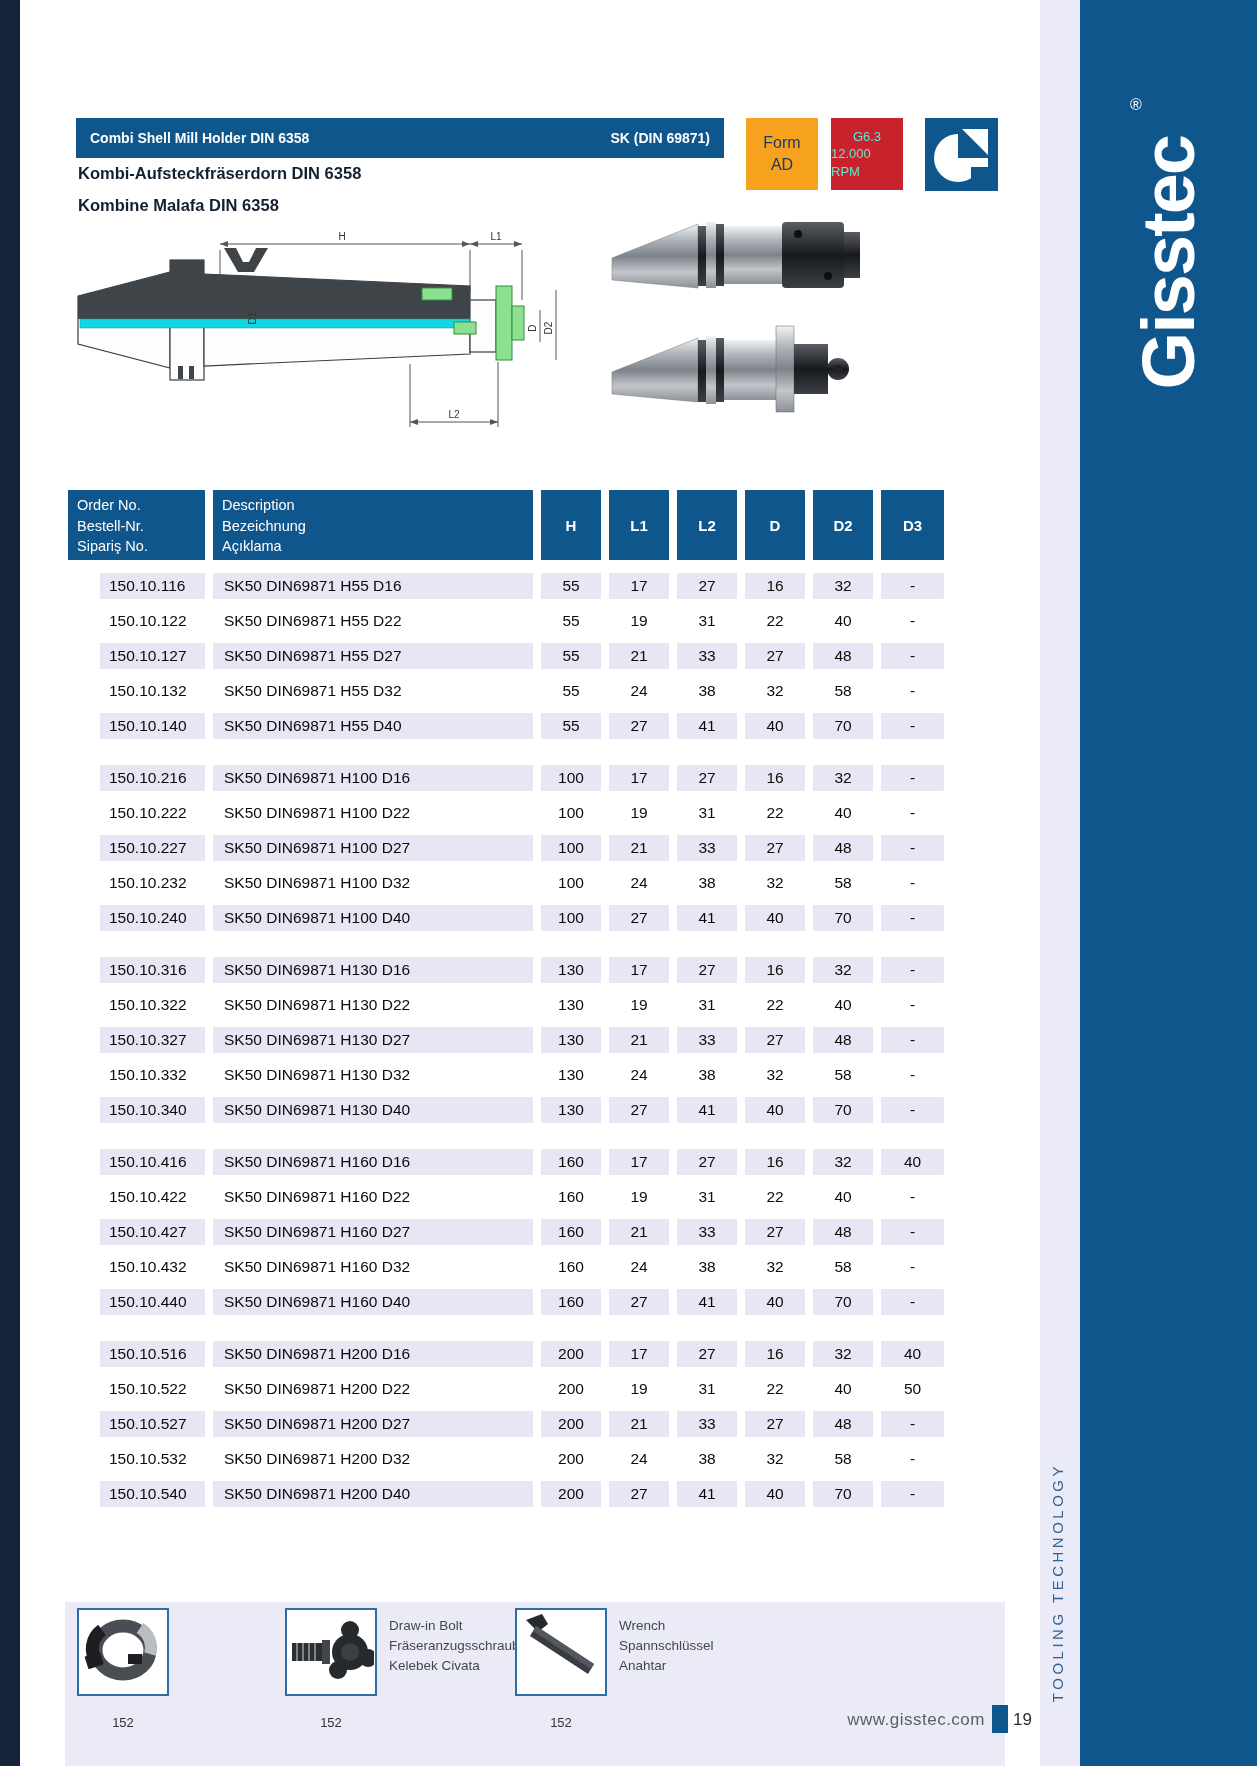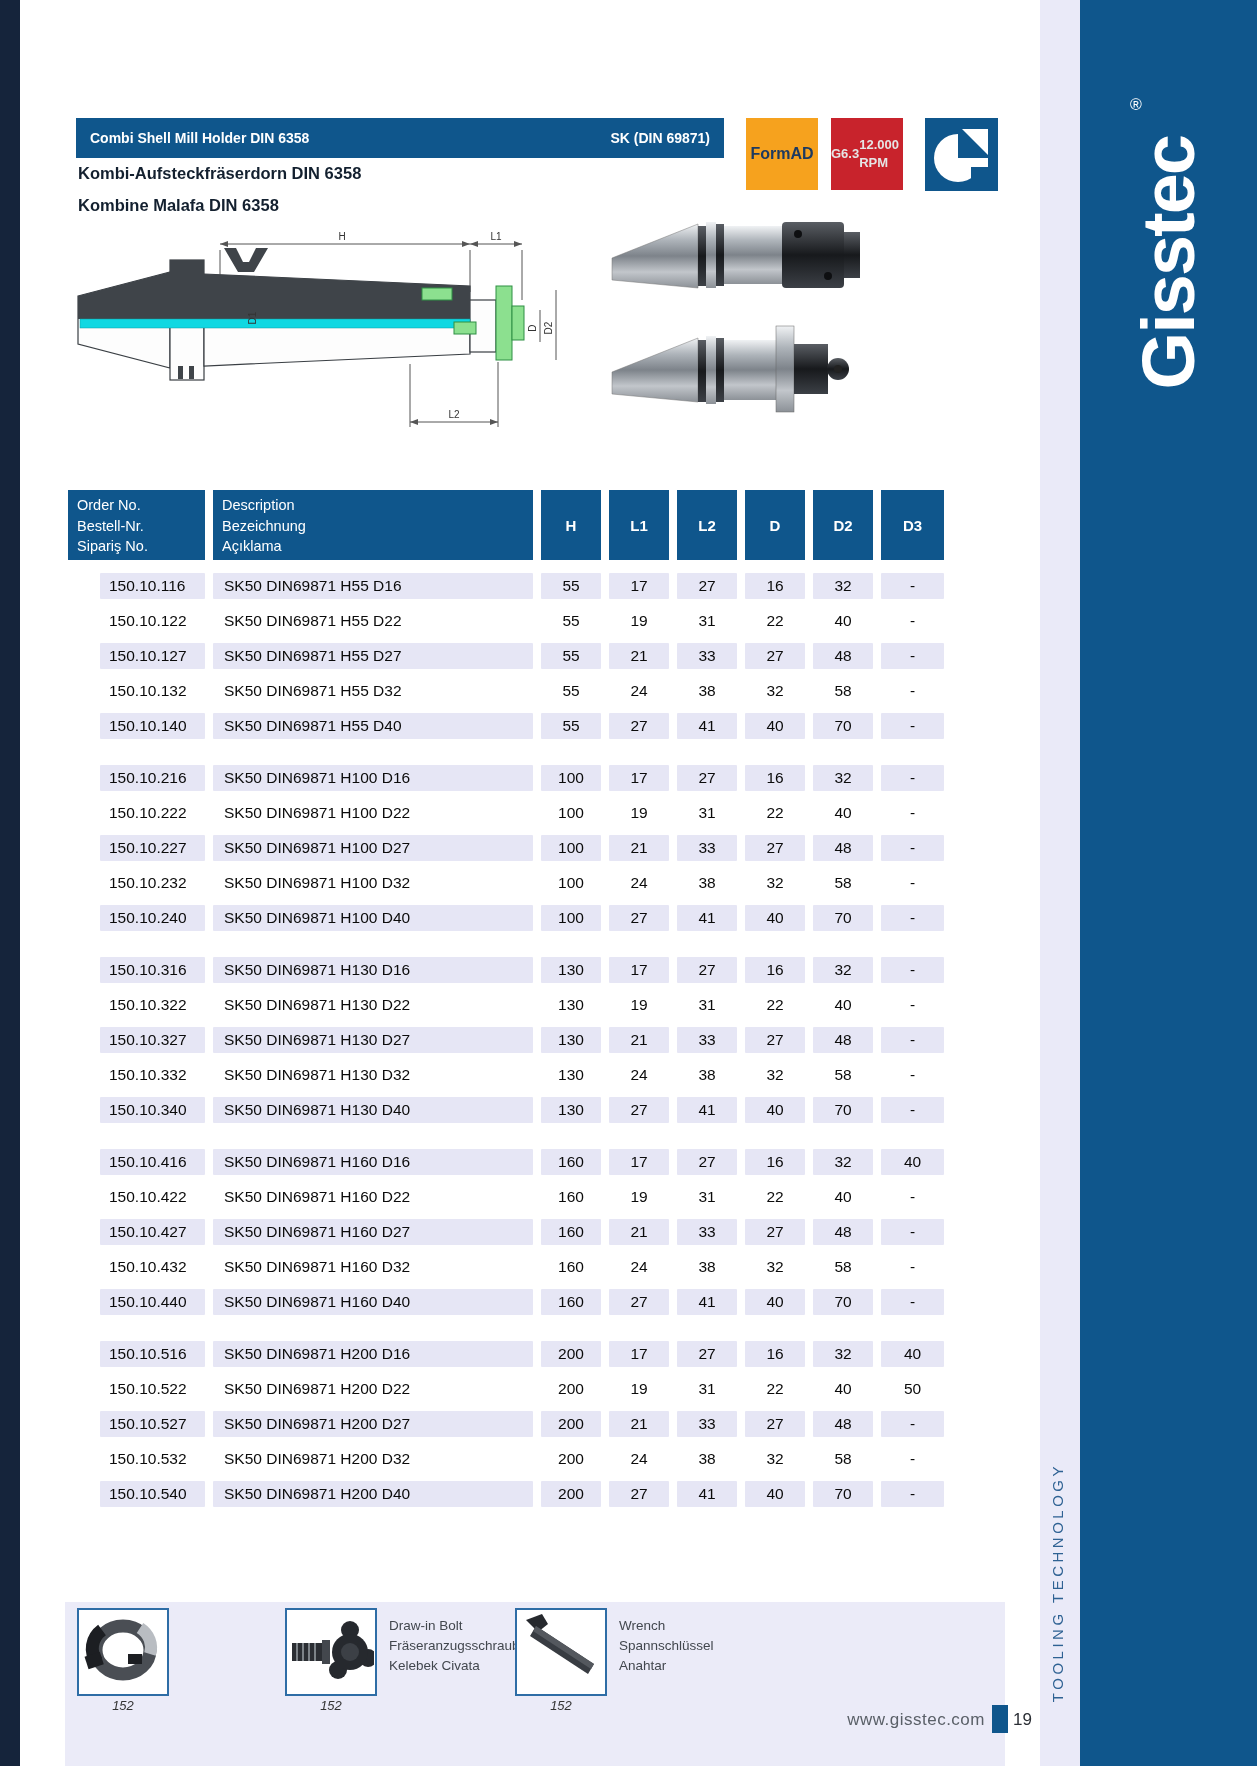--- a/index.html
+++ b/index.html
@@ -19,24 +19,24 @@
   .tagline{position:absolute;bottom:64px;left:9px;writing-mode:vertical-rl;transform:rotate(180deg);
            color:#2F6293;font-size:15px;letter-spacing:3.5px;font-weight:400;}
 
   
   .title-bar{position:absolute;left:76px;top:118px;width:648px;height:40px;background:#0F568C;
              color:#fff;display:flex;justify-content:space-between;align-items:center;
              padding:0 14px;box-sizing:border-box;font-weight:700;font-size:14px;}
   .subtitle{position:absolute;left:78px;font-weight:700;font-size:16.5px;color:#13202F;}
   .subtitle.de{top:164px;} .subtitle.tr{top:196px;}
 
-  .badge{position:absolute;top:118px;width:72px;height:72px;display:flex;flex-direction:row;
-         align-items:center;justify-content:center;font-weight:700;line-height:1.35;box-sizing:border-box;}
+  .badge{position:absolute;top:118px;width:72px;height:72px;display:flex;flex-direction:column;
+         align-items:center;justify-content:center;font-weight:400;line-height:1.35;box-sizing:border-box;}
   .badge-form{left:746px;background:#F6A21E;color:#1D3A60;font-size:16px;}
-  .badge-speed{left:831px;background:#C8232C;color:#e5e5e5;font-size:13px;}
+  .badge-speed{left:831px;background:#C8232C;color:#5eead4;font-size:13px;}
   .logo-box{position:absolute;left:925px;top:118px;width:73px;height:73px;background:#0F568C;}
 
   
   .drawing{position:absolute;left:70px;top:222px;}
   .photos{position:absolute;left:600px;top:196px;}
 
   
   .table{position:absolute;left:68px;top:490px;width:890px;}
   .t-grid{display:grid;grid-template-columns:137px 320px 60px 60px 60px 60px 60px 63px;column-gap:8px;}
   .t-header .th{background:#0F568C;color:#fff;height:70px;box-sizing:border-box;}
@@ -50,21 +50,21 @@
   .t-cell.c0{padding-left:9px;margin-left:32px;}
   .t-cell.c1{padding-left:11px;}
   .t-cell.num{text-align:center;}
 
   
   .footer-band{position:absolute;left:65px;top:1602px;width:940px;height:164px;background:#EBEBF8;}
   .acc-item{position:absolute;top:6px;display:flex;}
   .acc-item.i0{left:12px;} .acc-item.i1{left:220px;} .acc-item.i2{left:450px;}
   .acc-box{width:92px;height:88px;background:#fff;border:2px solid #2E6DA6;box-sizing:border-box;
            display:flex;align-items:center;justify-content:center;}
-  .acc-ref{width:92px;text-align:center;margin-top:2px;font-size:13px;color:#333;font-style:italic;}
+  .acc-ref{width:92px;text-align:center;margin-top:19px;font-size:13px;color:#333;}
   .acc-lines{margin-left:12px;padding-top:8px;font-size:13.5px;line-height:20px;color:#42474E;}
   .website{position:absolute;right:272px;top:1710px;font-size:17px;color:#5A6068;letter-spacing:0.5px;}
   .page-marker{position:absolute;left:992px;top:1705px;width:16px;height:28px;background:#0F568C;}
   .page-number{position:absolute;left:1013px;top:1710px;font-size:17px;color:#2B2F35;}
 </style>
 </head>
 <body>
 
 <div class="page">
 

